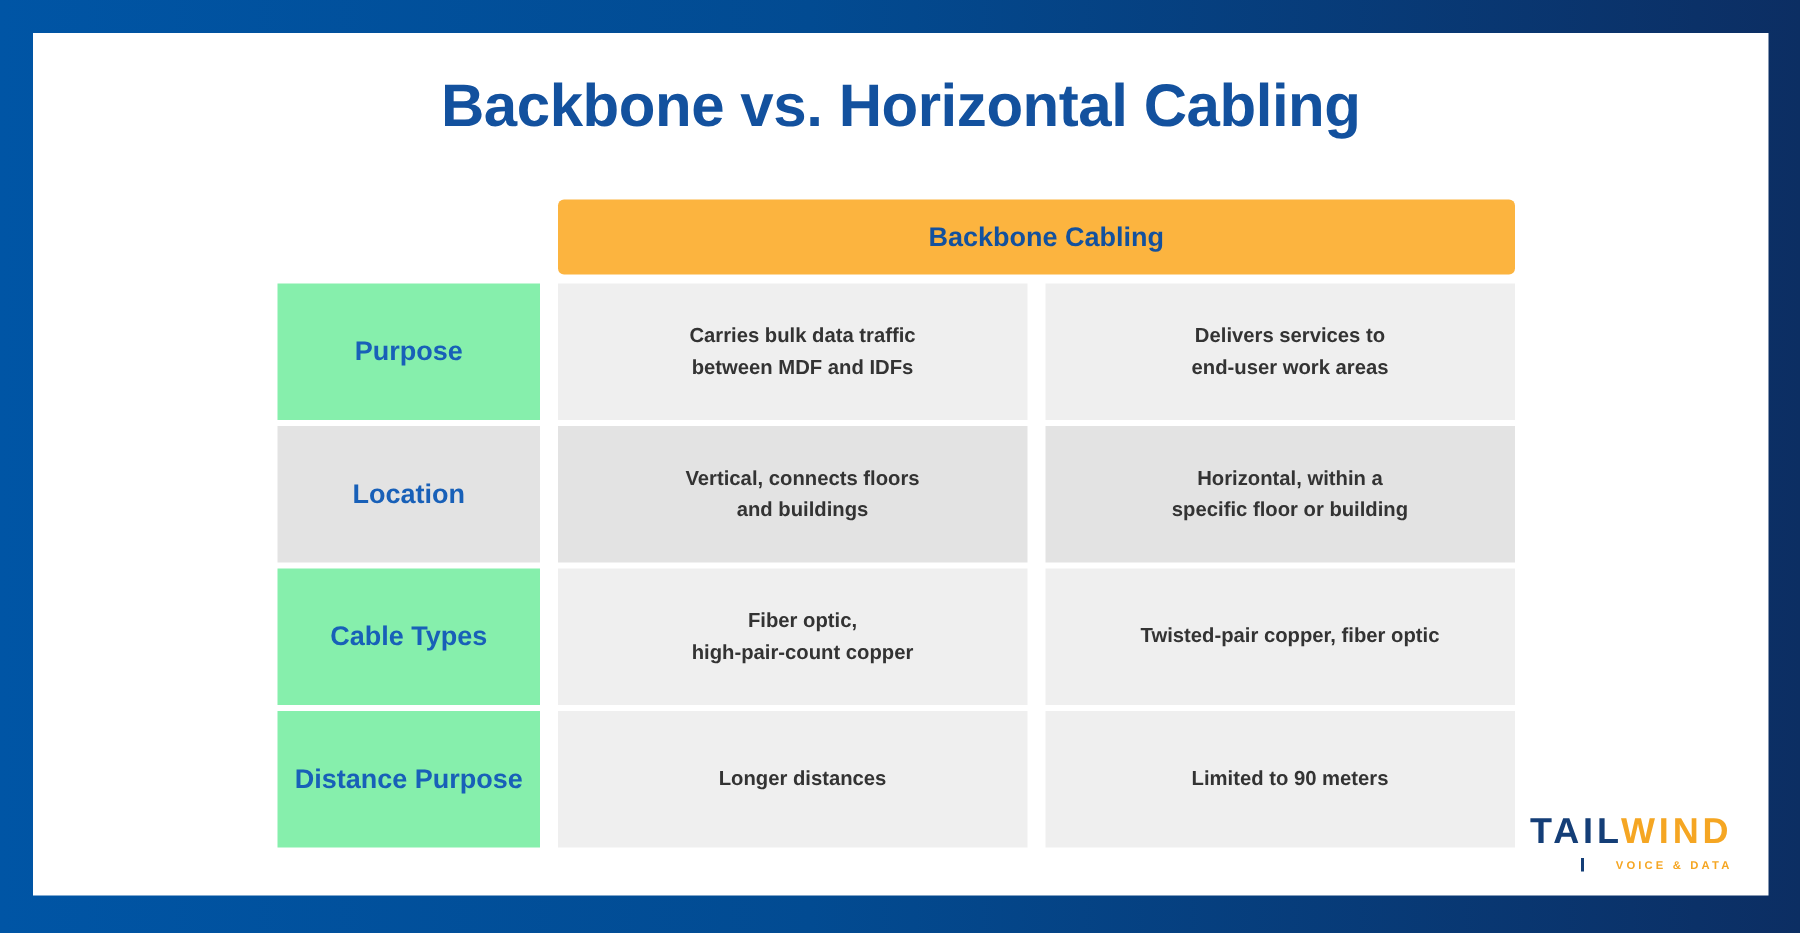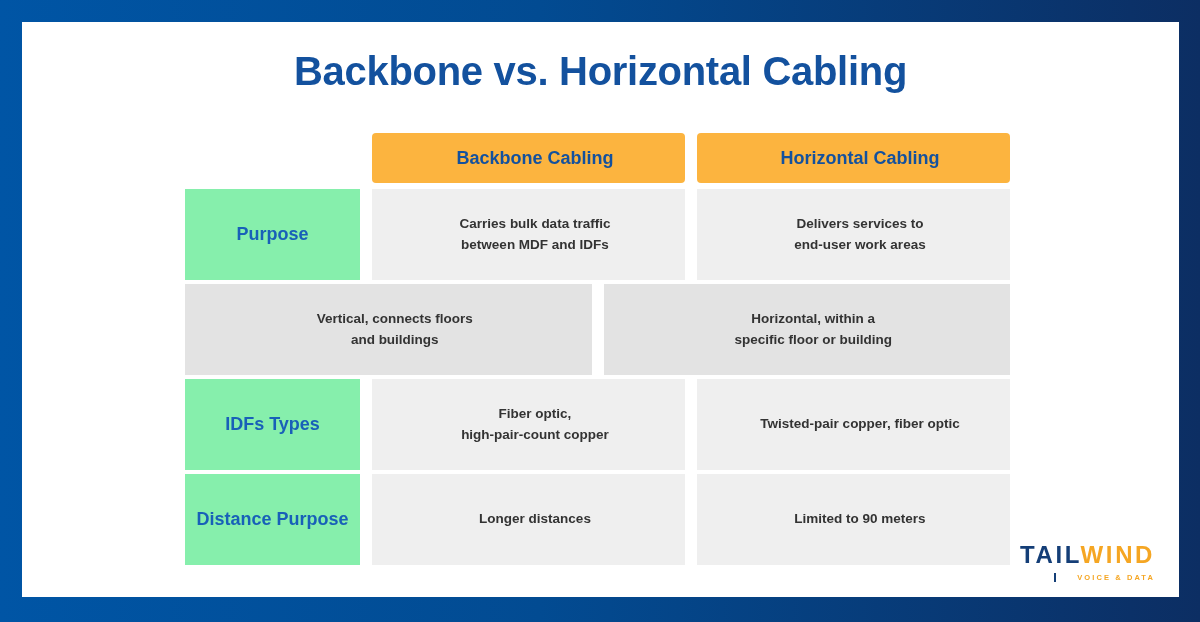--- a/index.html
+++ b/index.html
@@ -151,48 +151,48 @@
 <div class="slide">
   <div class="canvas">
 
     <div class="title">Backbone vs. Horizontal Cabling</div>
 
     <div class="table">
 
       <div class="row row-header">
         <div class="cell-label"></div>
         <div class="cell-data">Backbone Cabling</div>
-        <div class="cell-data">Horizontal Cabling</div>
       </div>
 
       <div class="row row-body">
         <div class="cell-label">Purpose</div>
         <div class="cell-data">
           <span class="cell-text">Carries bulk data traffic
 between MDF and IDFs</span>
         </div>
         <div class="cell-data">
           <span class="cell-text">Delivers services to
 end-user work areas</span>
         </div>
       </div>
 
       <div class="row row-body alt">
+        <div class="cell-label">Location</div>
         <div class="cell-data">
           <span class="cell-text">Vertical, connects floors
 and buildings</span>
         </div>
         <div class="cell-data">
           <span class="cell-text">Horizontal, within a
 specific floor or building</span>
         </div>
       </div>
 
       <div class="row row-body">
-        <div class="cell-label">IDFs Types</div>
+        <div class="cell-label">Cable Types</div>
         <div class="cell-data">
           <span class="cell-text">Fiber optic,
 high-pair-count copper</span>
         </div>
         <div class="cell-data">
           <span class="cell-text">Twisted-pair copper, fiber optic</span>
         </div>
       </div>
 
       <div class="row row-body">

